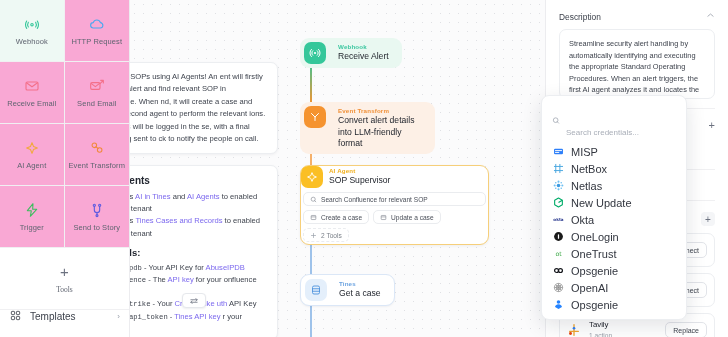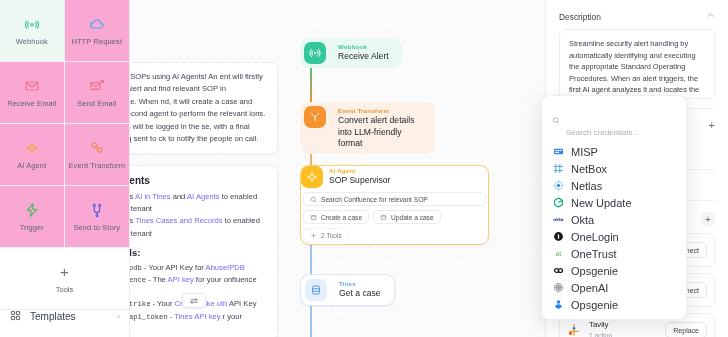--- a/index.html
+++ b/index.html
@@ -28,21 +28,21 @@
   .pal-cell.active { background: #eef9f4; }
   .pal-label { font-size: 7.5px; color: #5f6470; letter-spacing:.1px; text-align:center; line-height:1;}
   .pal-ico { width: 16px; height: 16px; display:flex; align-items:center; justify-content:center;}
   .pal-ico svg { width:100%; height:100%; display:block;}
 
   .tools-block {
     height: 62px; display:flex; flex-direction:column; align-items:center;
     justify-content:center; gap:6px; border-bottom:1px solid #f0f0f2; cursor:pointer;
   }
   .tools-plus { font-size:15px; color:#6c7280; line-height:1; font-weight:300;}
-  .tools-label { font-size:7.5px; color:#5f6470;}
+  .tools-label { font-size:7.5px; color:#5f6470;font-family:Liberation Serif, serif;}
 
   .templates-row {
     position:absolute; bottom:8px; left:0; width:130px; height:26px;
     display:flex; align-items:center; padding:0 10px; gap:9px; cursor:pointer;
   }
   .templates-label { font-size:10px; color:#3d424c; flex:1;}
   .chev { font-size:8px; color:#9aa0ab;}
 
   
   .canvas {

